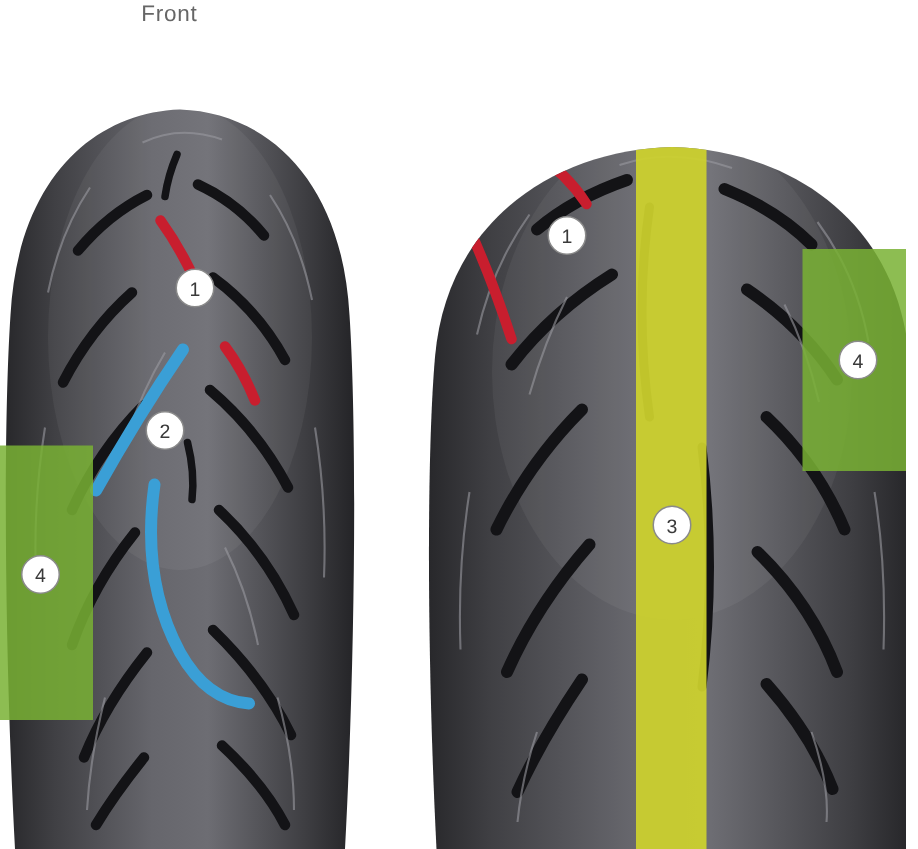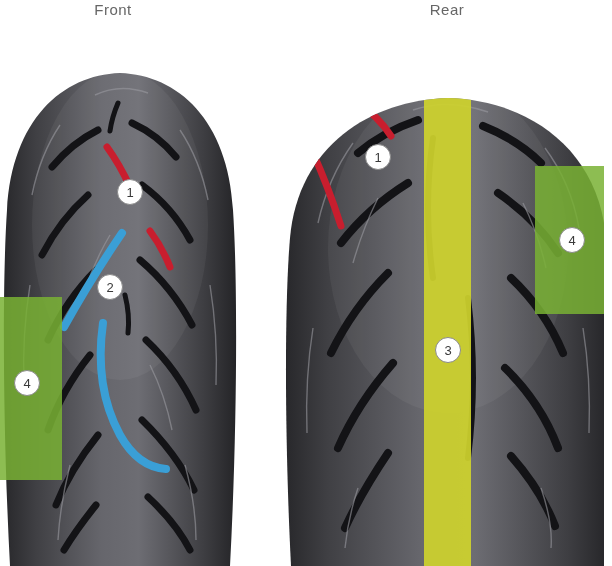--- a/index.html
+++ b/index.html
@@ -37,21 +37,20 @@
     color: #3a3a3a;
     z-index: 5;
   }
 </style>
 </head>
 <body>
 
 <div id="canvas">
 
   <div class="col-title" id="front-title">Front</div>
-  <div class="col-title" id="rear-title">Rear</div>
 
   <svg class="tire" width="240" height="531" viewBox="0 0 240 531" style="left:0;top:35px">
     <defs>
       <linearGradient id="gf" x1="0" y1="0" x2="1" y2="0">
         <stop offset="0" stop-color="#28282b"></stop>
         <stop offset="0.14" stop-color="#404044"></stop>
         <stop offset="0.42" stop-color="#66666c"></stop>
         <stop offset="0.58" stop-color="#6d6d73"></stop>
         <stop offset="0.86" stop-color="#3e3e42"></stop>
         <stop offset="1" stop-color="#242427"></stop>

